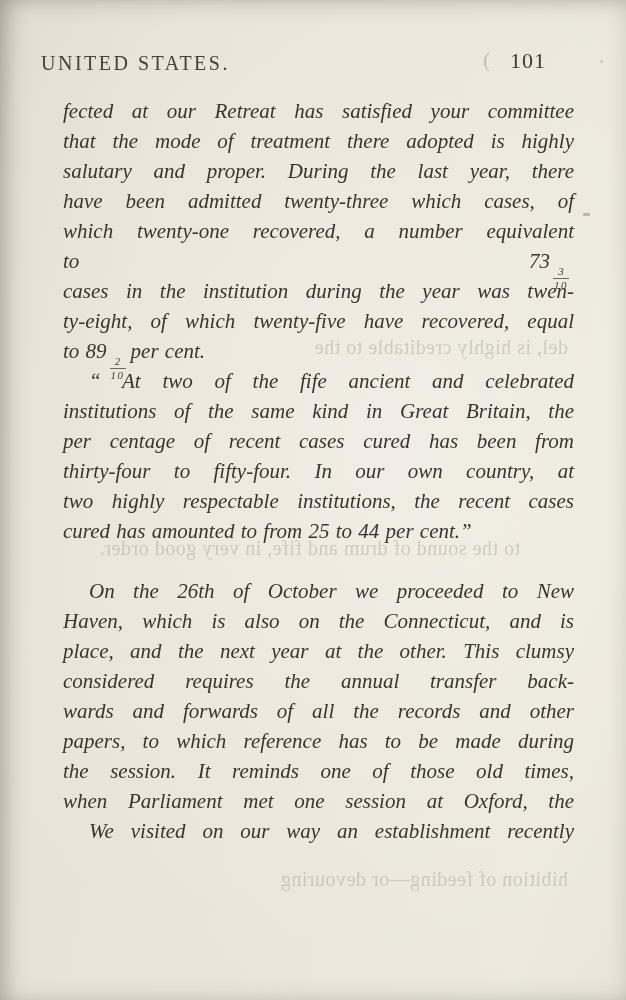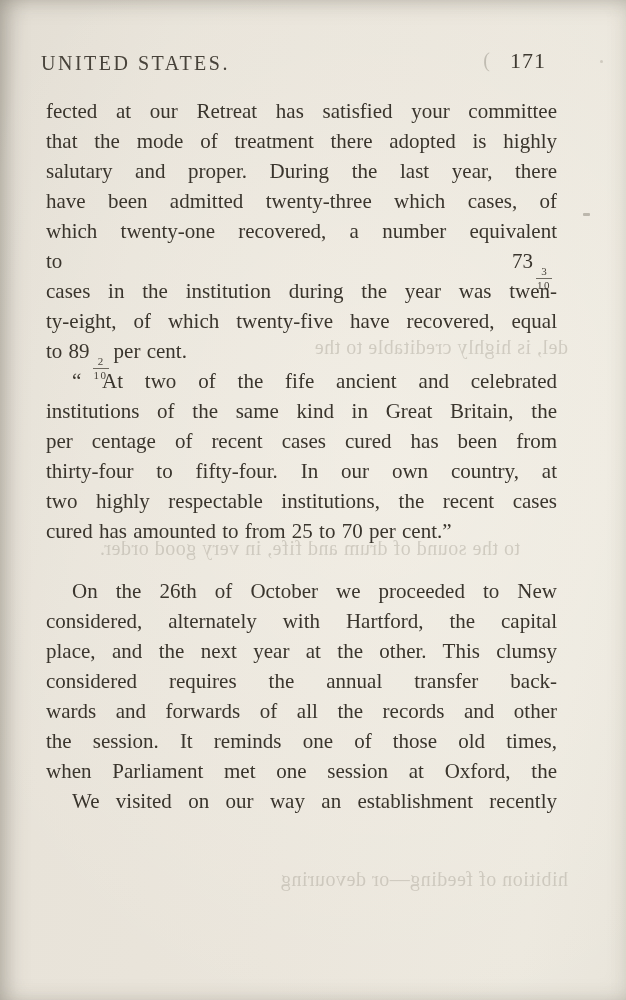--- a/index.html
+++ b/index.html
@@ -29,22 +29,23 @@
   }
   .page-number{
     position:absolute; right:22px; top:-4px;
     font-size:22px; letter-spacing:1px; color:#3e3931;
   }
   .page-number-ghost{
     position:absolute; right:78px; top:-3px; font-size:20px;
     color:#8d887d; opacity:.45; filter:blur(0.4px);
   }
   .textblock{
-    position:absolute; left:46px; top:96px; width:511px;
+    position:absolute; left:63px; top:96px; width:511px;
     font-size:21px;
+    font-style:italic;
   }
   .para{margin:0;}
   .para-gap{margin-top:30px;}
   .line{
     height:30px; line-height:30px;
     text-align:justify;
     
     text-align-last:justify;
     white-space:nowrap;
     word-spacing:1px;
@@ -76,21 +77,21 @@
 </style>
 </head>
 <body>
 
 <div class="scan-page">
 
   <div class="running-head">
     <span class="ink-speck-colon">:</span>
     <div class="running-title">UNITED STATES.</div>
     <span class="page-number-ghost">(</span>
-    <div class="page-number">171</div>
+    <div class="page-number">101</div>
   </div>
 
   <div class="textblock">
 
     <div class="para">
       <div class="line">fected at our Retreat has satisfied your committee</div>
       <div class="line">that the mode of treatment there adopted is highly</div>
       <div class="line">salutary and proper.  During the last year, there</div>
       <div class="line">have been admitted twenty-three which cases, of</div>
       <div class="line">which twenty-one recovered, a number equivalent</div>
@@ -109,29 +110,30 @@
           </span><span>per cent.</span>
       </div>
     </div>
 
     <div class="para">
       <div class="line indent">“ At two of the fife ancient and celebrated</div>
       <div class="line">institutions of the same kind in Great Britain, the</div>
       <div class="line">per centage of recent cases cured has been from</div>
       <div class="line">thirty-four to fifty-four.  In our own country, at</div>
       <div class="line">two highly respectable institutions, the recent cases</div>
-      <div class="line last">cured has amounted to from 25 to 70 per cent.”</div>
+      <div class="line last">cured has amounted to from 25 to 44 per cent.”</div>
     </div>
 
     <div class="para para-gap">
       <div class="line indent">On the 26th of October we proceeded to New</div>
-      <div class="line">considered, alternately with Hartford, the capital</div>
+      <div class="line">Haven, which is also on the Connecticut, and is</div>
       <div class="line">place, and the next year at the other.  This clumsy</div>
       <div class="line">considered requires the annual transfer back-</div>
       <div class="line">wards and forwards of all the records and other</div>
+      <div class="line">papers, to which reference has to be made during</div>
       <div class="line">the session.  It reminds one of those old times,</div>
       <div class="line">when Parliament met one session at Oxford, the</div>
     </div>
 
     <div class="para">
       <div class="line indent">We visited on our way an establishment recently</div>
     </div>
 
   </div>
 

